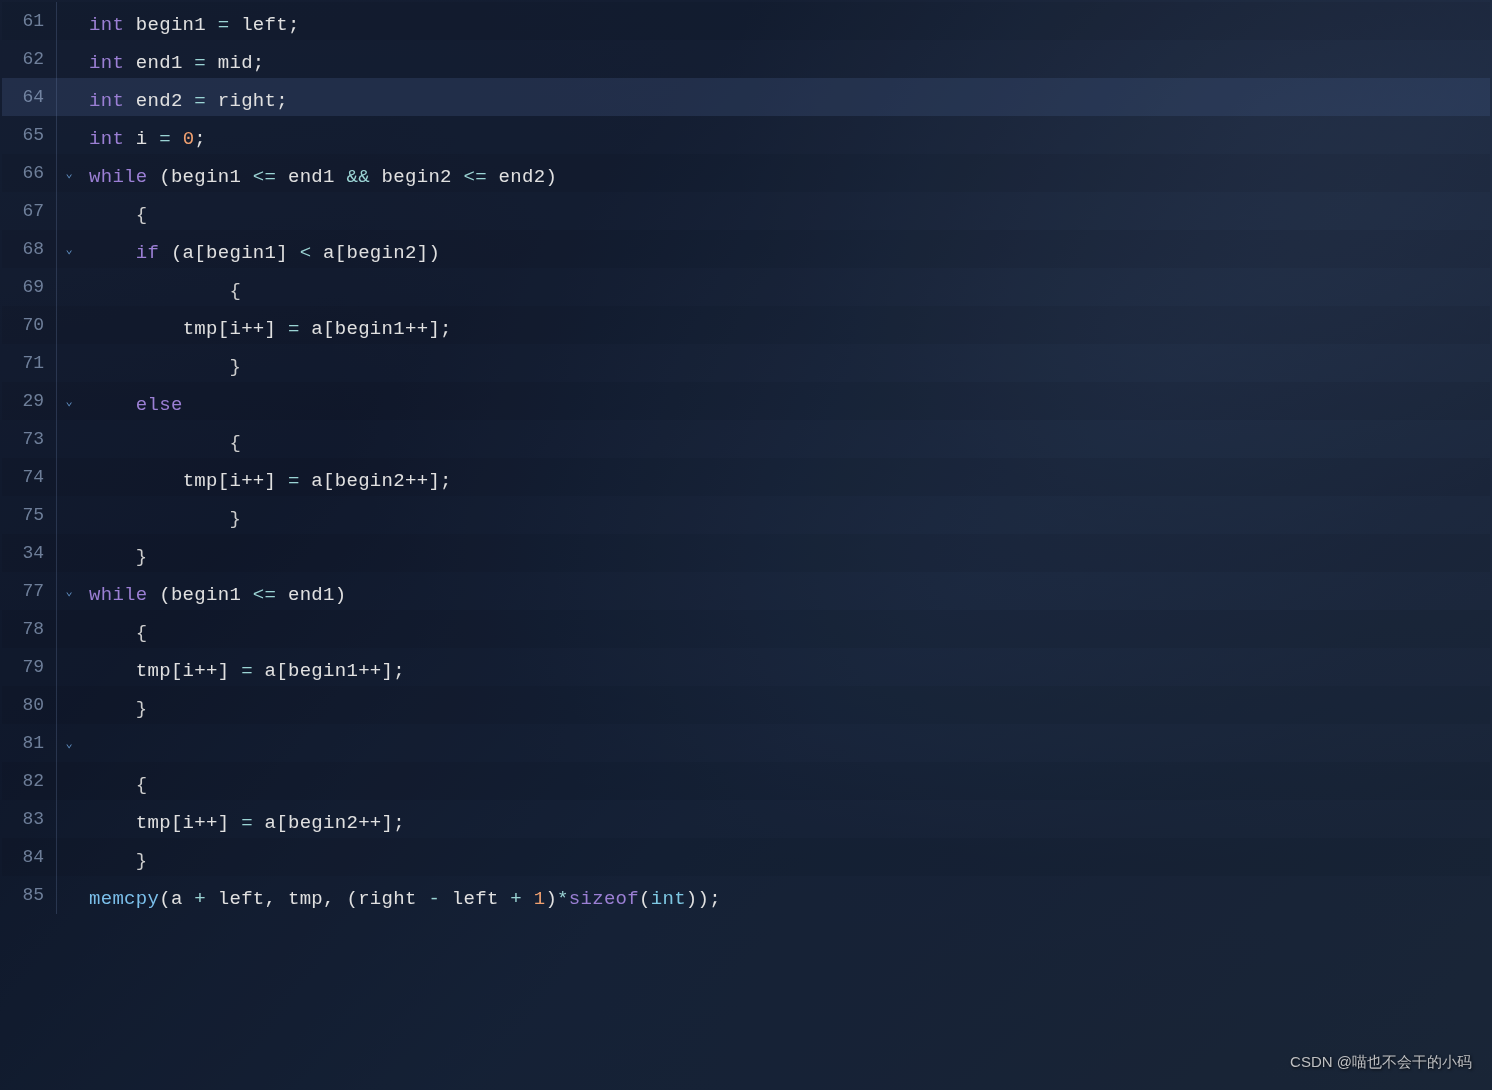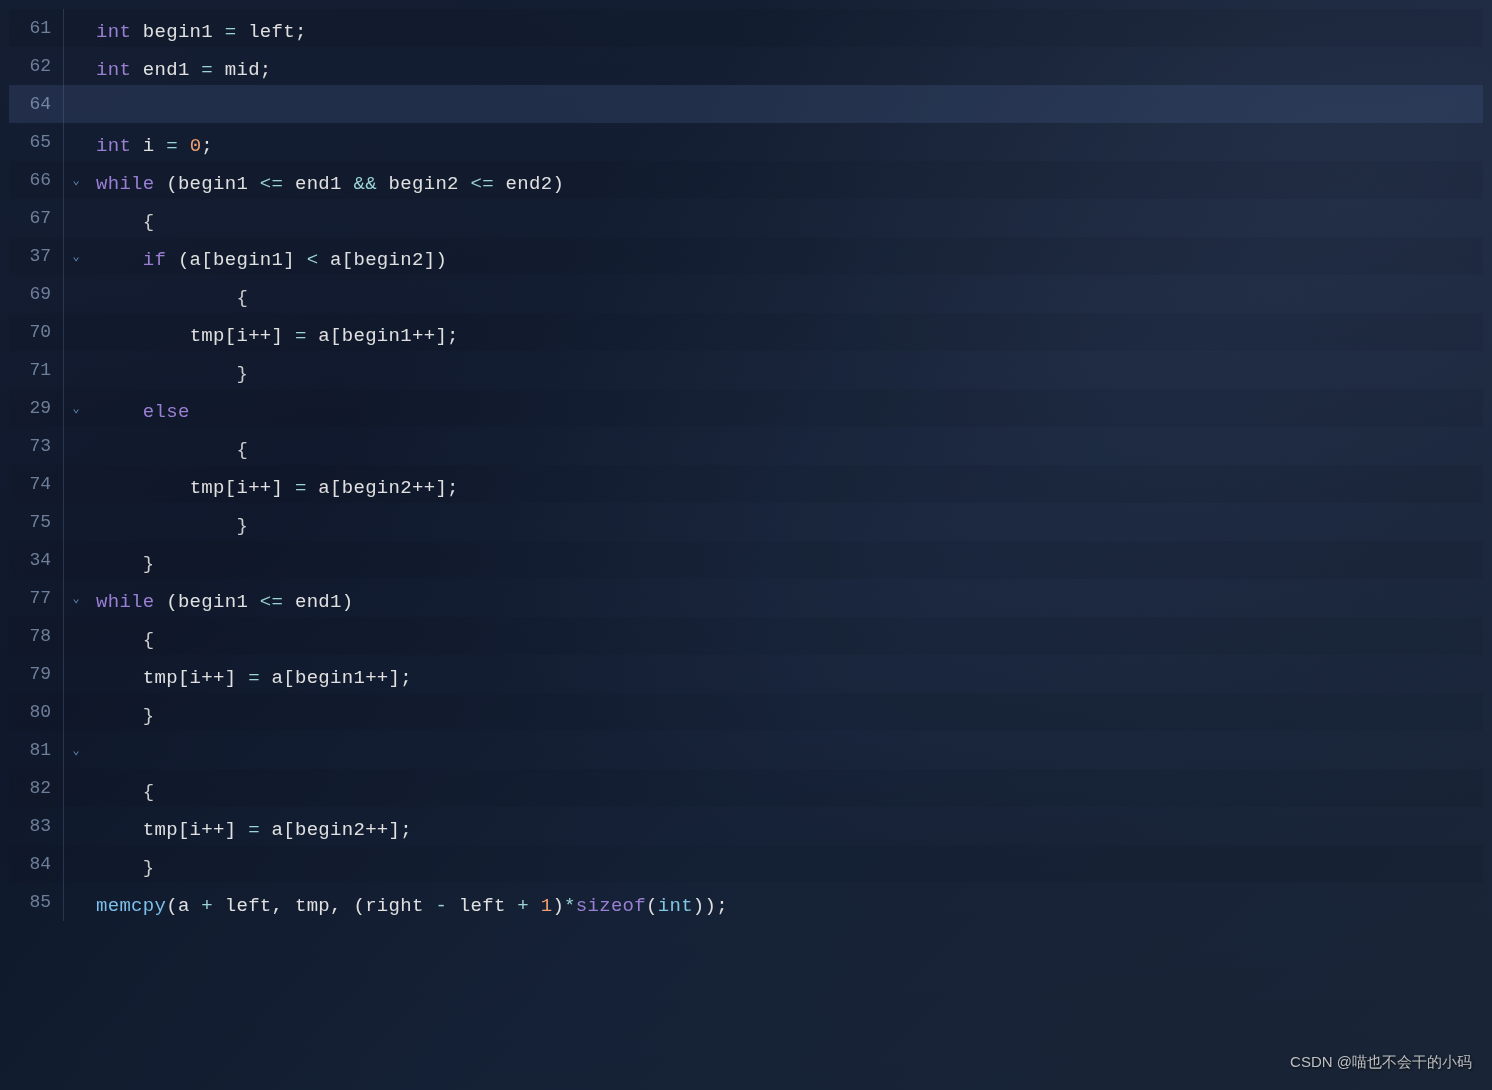--- a/index.html
+++ b/index.html
@@ -59,21 +59,21 @@
     }
 
     .code-container {
       width: 100%;
       height: 100%;
       overflow: hidden;
       background: rgba(10, 10, 20, 0.55);
     }
 
     .code-lines {
-      padding: 9px;
+      padding: 2px;
     }
 
     .code-line {
       display: flex;
       align-items: center;
       height: 38px;
       min-height: 38px;
       position: relative;
     }
 
@@ -149,38 +149,39 @@
           <div class="code-content"><span style="color:#9b7fd4">int</span><span style="color:#e0e0e0"> begin1 </span><span style="color:#9bd4d4">=</span><span style="color:#e0e0e0"> left;</span></div>
         </div>
         <div class="code-line">
           <div class="line-number">62</div>
           <div class="fold-indicator"></div>
           <div class="code-content"><span style="color:#9b7fd4">int</span><span style="color:#e0e0e0"> end1 </span><span style="color:#9bd4d4">=</span><span style="color:#e0e0e0"> mid;</span></div>
         </div>
         <div class="code-line highlighted-line">
           <div class="line-number">64</div>
           <div class="fold-indicator"></div>
+          <div class="code-content"><span style="color:#9b7fd4">int</span><span style="color:#e0e0e0"> end2 </span><span style="color:#9bd4d4">=</span><span style="color:#e0e0e0"> right;</span></div>
         </div>
         <div class="code-line">
           <div class="line-number">65</div>
           <div class="fold-indicator"></div>
           <div class="code-content"><span style="color:#9b7fd4">int</span><span style="color:#e0e0e0"> i </span><span style="color:#9bd4d4">=</span><span style="color:#e0e0e0"> </span><span style="color:#f0a070">0</span><span style="color:#e0e0e0">;</span></div>
         </div>
         <div class="code-line">
           <div class="line-number">66</div>
           <div class="fold-indicator" style="color: rgba(120, 180, 240, 0.8);">⌄</div>
           <div class="code-content"><span style="color:#9b7fd4">while</span><span style="color:#e0e0e0"> (begin1 </span><span style="color:#9bd4d4">&lt;=</span><span style="color:#e0e0e0"> end1 </span><span style="color:#9bd4d4">&amp;&amp;</span><span style="color:#e0e0e0"> begin2 </span><span style="color:#9bd4d4">&lt;=</span><span style="color:#e0e0e0"> end2)</span></div>
         </div>
         <div class="code-line">
           <div class="line-number">67</div>
           <div class="fold-indicator"></div>
           <div class="code-content"><span style="color:#cccccc">    {</span></div>
         </div>
         <div class="code-line">
-          <div class="line-number">37</div>
+          <div class="line-number">68</div>
           <div class="fold-indicator" style="color: rgba(120, 180, 240, 0.8);">⌄</div>
           <div class="code-content"><span style="color:transparent">    </span><span style="color:#9b7fd4">if</span><span style="color:#e0e0e0"> (a[begin1] </span><span style="color:#9bd4d4">&lt;</span><span style="color:#e0e0e0"> a[begin2])</span></div>
         </div>
         <div class="code-line">
           <div class="line-number">69</div>
           <div class="fold-indicator"></div>
           <div class="code-content"><span style="color:transparent">    </span><span style="color:#cccccc">        {</span></div>
         </div>
         <div class="code-line">
           <div class="line-number">70</div>

